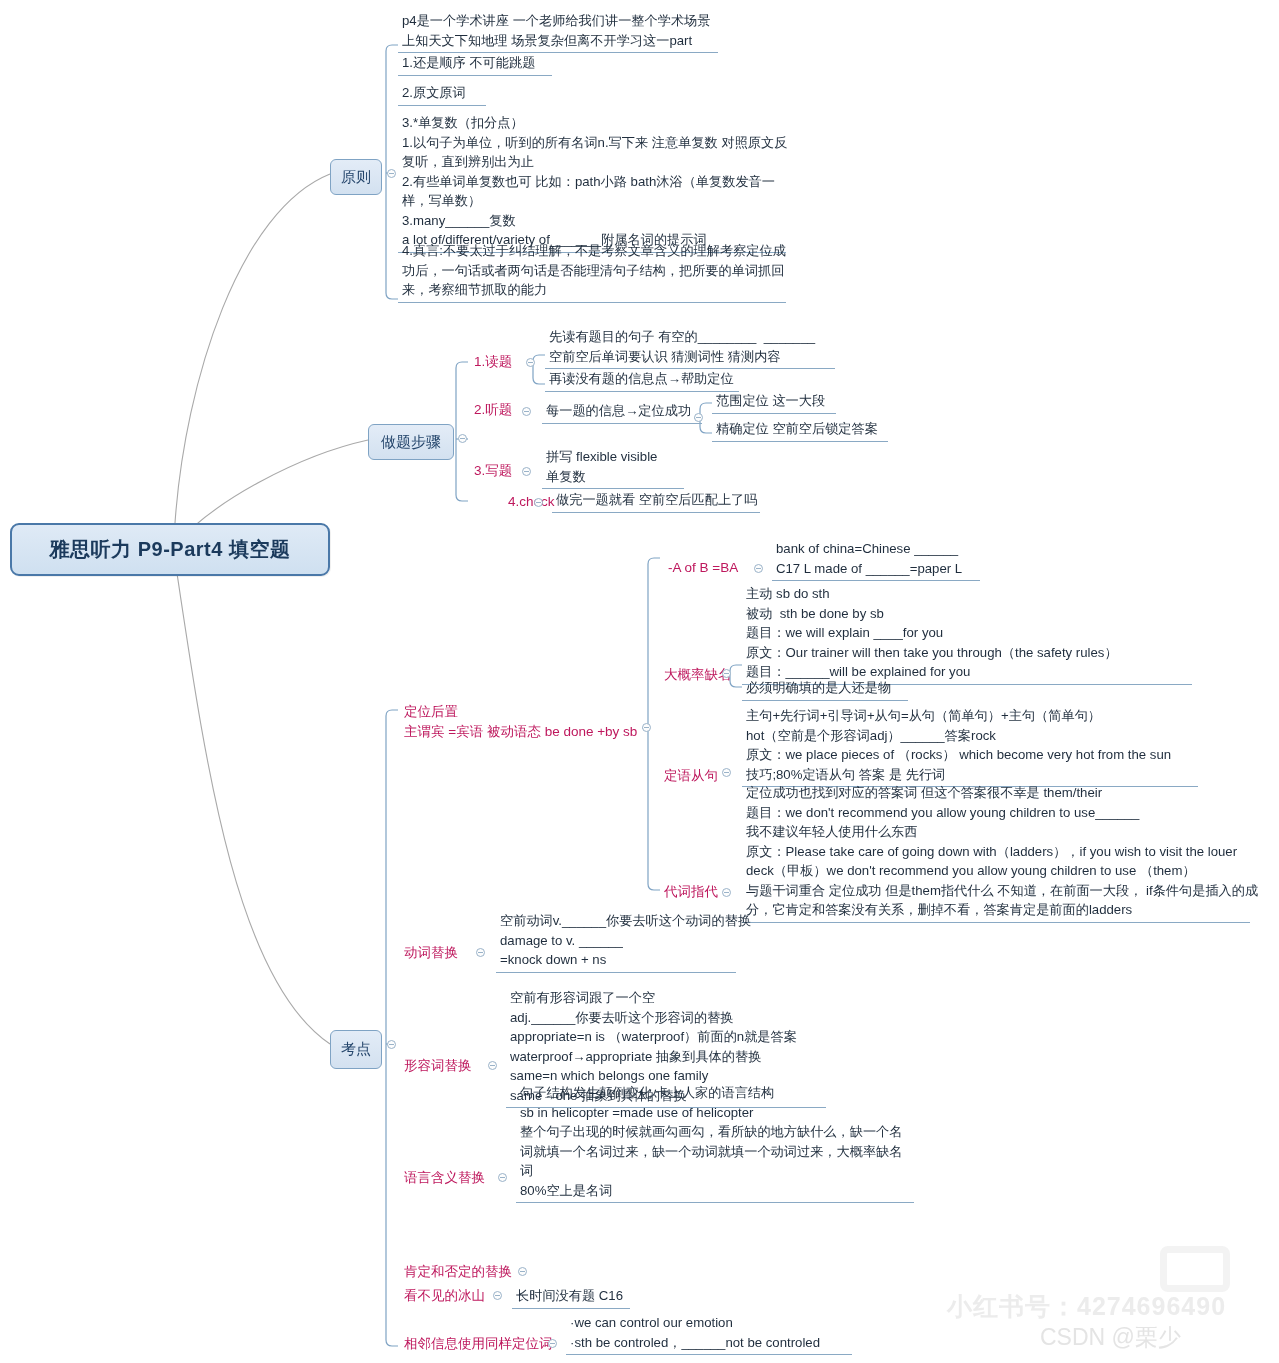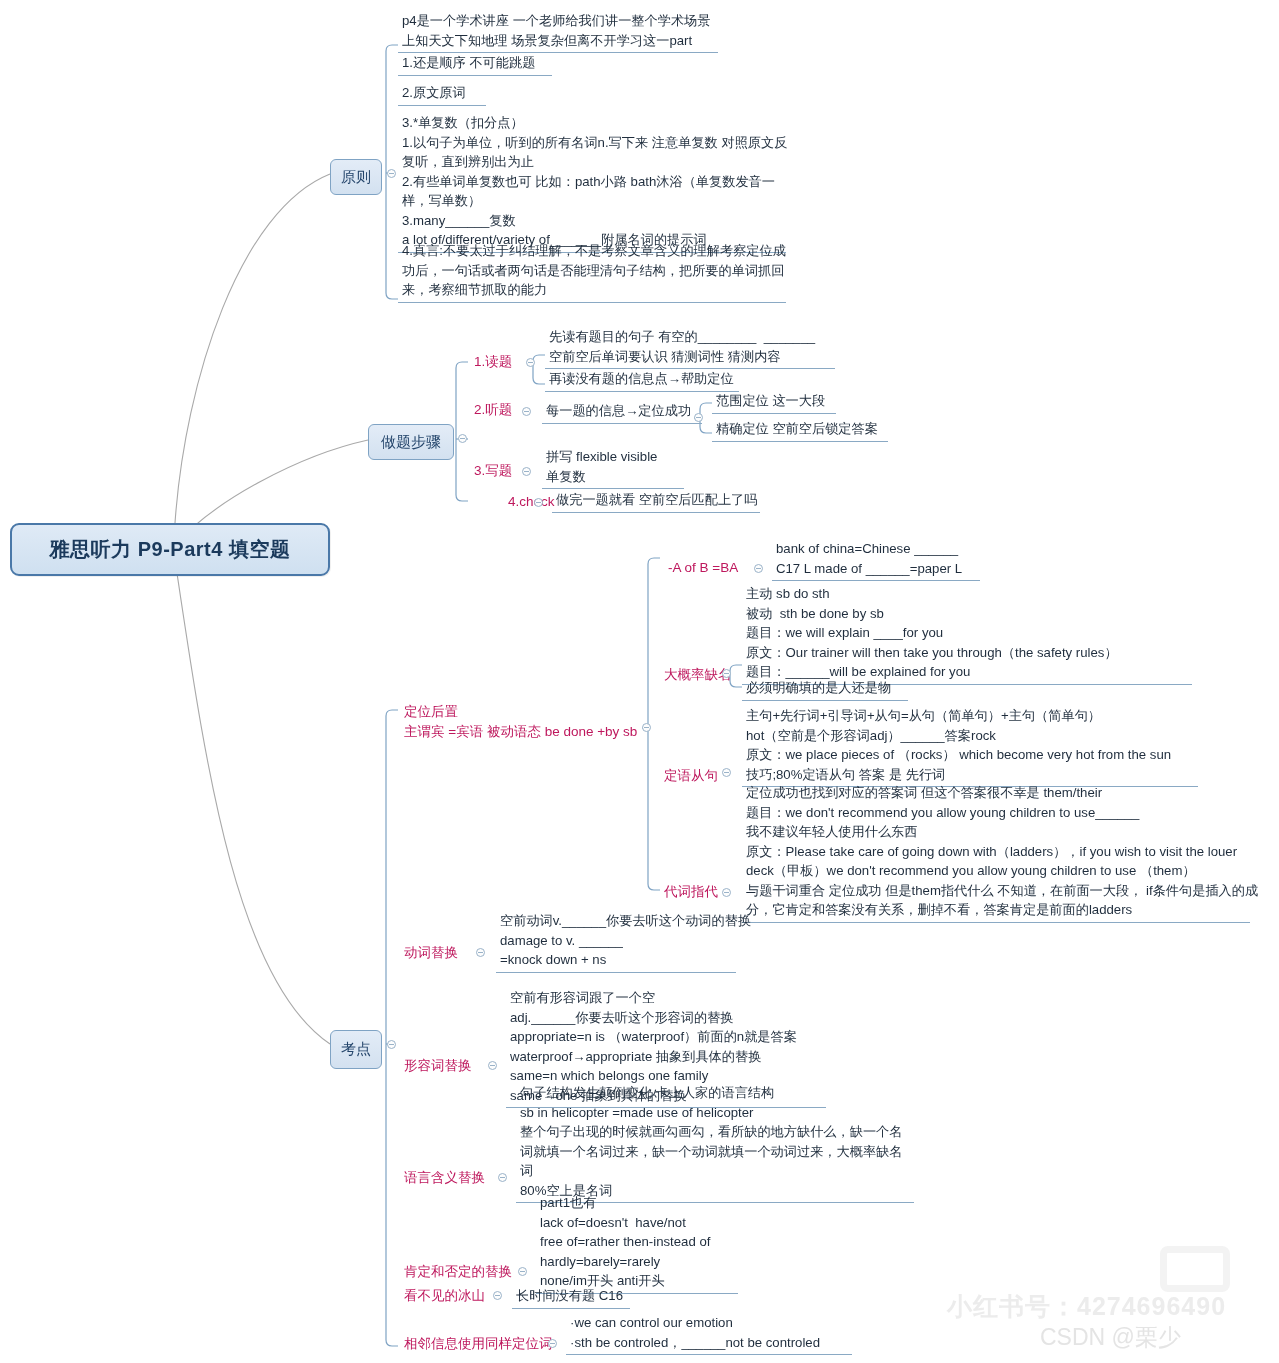--- a/index.html
+++ b/index.html
@@ -227,25 +227,20 @@
   <div class="toggle" style="left:498px;top:1173px;"></div>
   <div class="txt" style="left:516px;top:1082px;width:390px;">句子结构发生颠倒变化 卡上人家的语言结构
 sb in helicopter =made use of helicopter
 整个句子出现的时候就画勾画勾，看所缺的地方缺什么，缺一个名
 词就填一个名词过来，缺一个动词就填一个动词过来，大概率缺名
 词
 80%空上是名词</div>
 
   <div class="lbl" style="left:404px;top:1262px;">肯定和否定的替换</div>
   <div class="toggle" style="left:518px;top:1267px;"></div>
-  <div class="txt" style="left:536px;top:1192px;width:194px;">part1也有
-lack of=doesn't  have/not
-free of=rather then-instead of
-hardly=barely=rarely
-none/im开头 anti开头</div>
 
   <div class="lbl" style="left:404px;top:1286px;">看不见的冰山</div>
   <div class="toggle" style="left:493px;top:1291px;"></div>
   <div class="txt" style="left:512px;top:1285px;width:110px;">长时间没有题 C16</div>
 
   <div class="lbl" style="left:404px;top:1334px;">相邻信息使用同样定位词</div>
   <div class="toggle" style="left:548px;top:1339px;"></div>
   <div class="txt" style="left:566px;top:1312px;width:278px;">·we can control our emotion
 ·sth be controled，______not be controled</div>
 

